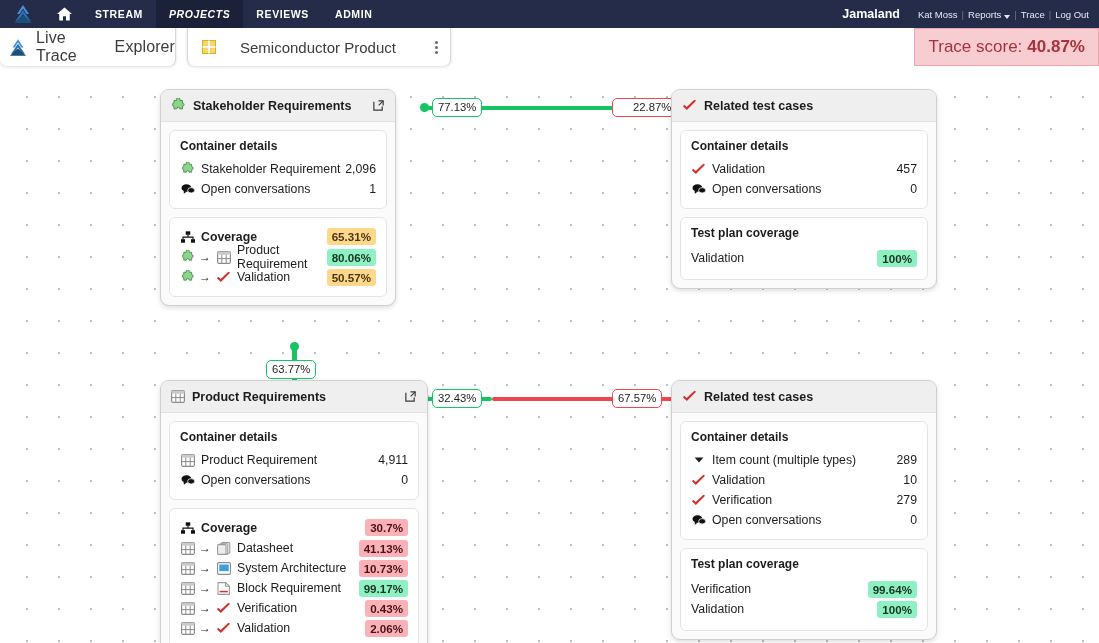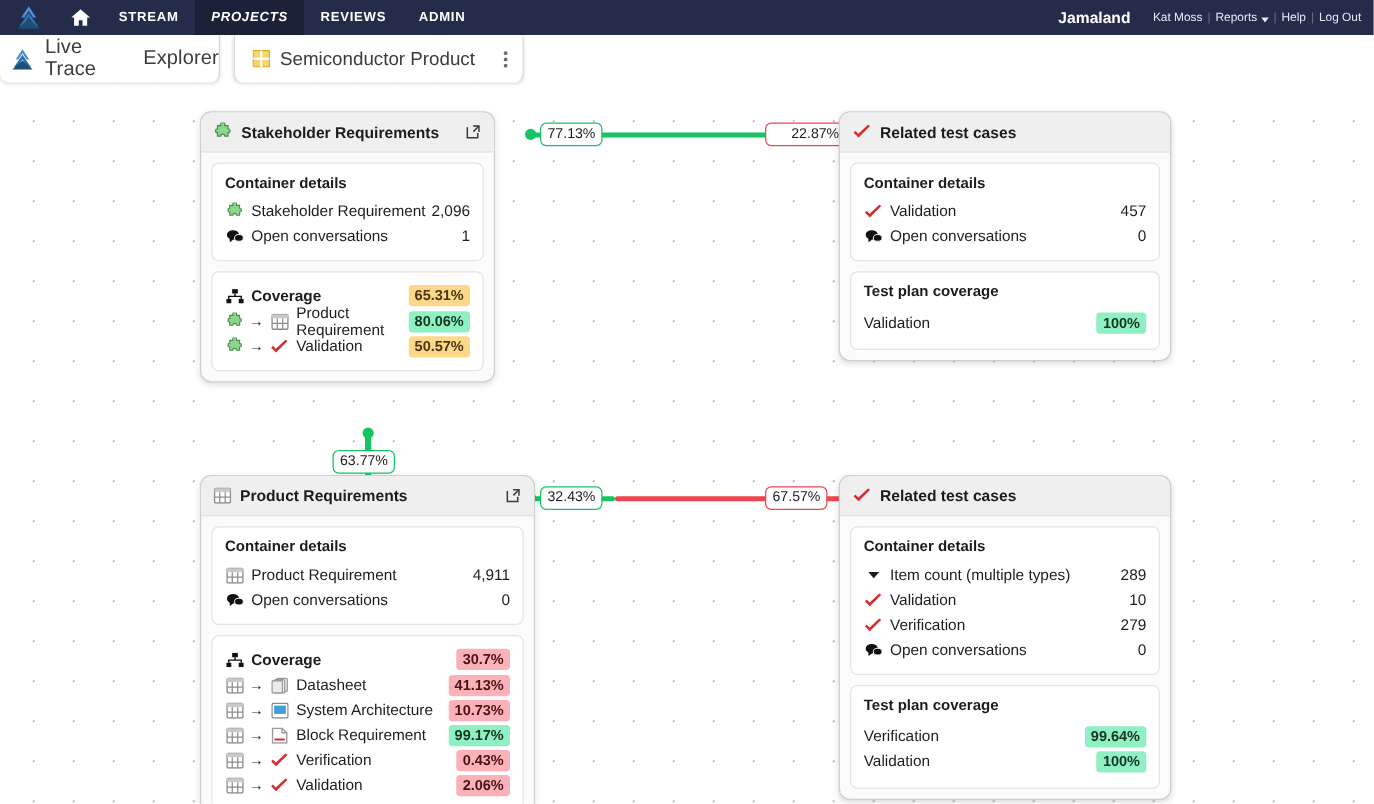--- a/index.html
+++ b/index.html
@@ -81,22 +81,23 @@
     display:flex;
     align-items:center;
     box-shadow: 0 1px 3px rgba(0,0,0,.14);
   }
   .tab.explorer {
     left:0; width:176px;
     border-left:none;
     padding-left:8px;
   }
   .tab.doc {
-    left:187px; width:232px;
+    left:187px; width:264px;
     padding-left:14px;
+    gap:16px;
   }
   .tab-title {
     font-size:16px; color:#3c3c3c; letter-spacing:.1px;
   }
   .tab-doc-label {
     font-size:15px; color:#3c3c3c; margin-left:8px;
   }
   .kebab {
     margin-left:auto; margin-right:12px;
     color:#6b6b6b; font-size:15px; line-height:8px;
@@ -241,21 +242,21 @@
   <div class="nav-item">
       <span>ADMIN</span>
     </div>
   <div class="nav-spacer"></div>
   <div class="nav-org">Jamaland</div>
   <div class="nav-right">
     <span class="lnk">Kat Moss</span>
     <span class="sep">|</span>
     <span class="lnk"><span>Reports</span><i class="caret-dn"></i></span>
     <span class="sep">|</span>
-    <span class="lnk">Help</span>
+    <span class="lnk">Trace</span>
     <span class="sep">|</span>
     <span class="lnk">Log Out</span>
   </div>
 </div>
 
 <div class="tabbar">
   <div class="tab explorer">
     <svg width="20" height="19" viewBox="0 0 22 20" style="flex:0 0 20px">
       <path d="M11 1 L17 10 L14.5 10 L11 4.5 L7.5 10 L5 10 Z" fill="#4a90d9"></path>
       <path d="M11 6 L18.5 17 L15.5 17 L11 10 L6.5 17 L3.5 17 Z" fill="#2e6fae"></path>
@@ -269,20 +270,24 @@
       <rect x="0.5" y="0.5" width="13" height="13" fill="#f5d76e" stroke="#d9ad2b"></rect>
       <line x1="7" y1="0.5" x2="7" y2="13.5" stroke="#fff" stroke-width="1.6"></line>
       <line x1="0.5" y1="7" x2="13.5" y2="7" stroke="#fff" stroke-width="1.6"></line>
     </svg>
     <span class="tab-doc-label">Semiconductor Product</span>
     <div class="kebab">
         <div></div>
         <div></div>
         <div></div>
       </div>
+  </div>
+  <div class="trace-score">
+    <span>Trace score:</span>
+    <b>40.87%</b>
   </div>
 </div>
 
 <div class="canvas">
 
   <div class="conn" style="left:420px; top:28px; width:260px; height:28px;">
     <div class="dot g" style="left:0px; top:9px;"></div>
     <div class="seg g" style="left:4px; top:11.5px; width:203px; height:4.5px;"></div>
     <div class="seg r" style="left:200px; top:11.5px; width:55px; height:4.5px;"></div>
     <div class="dot r" style="left:251px; top:9px;"></div>

